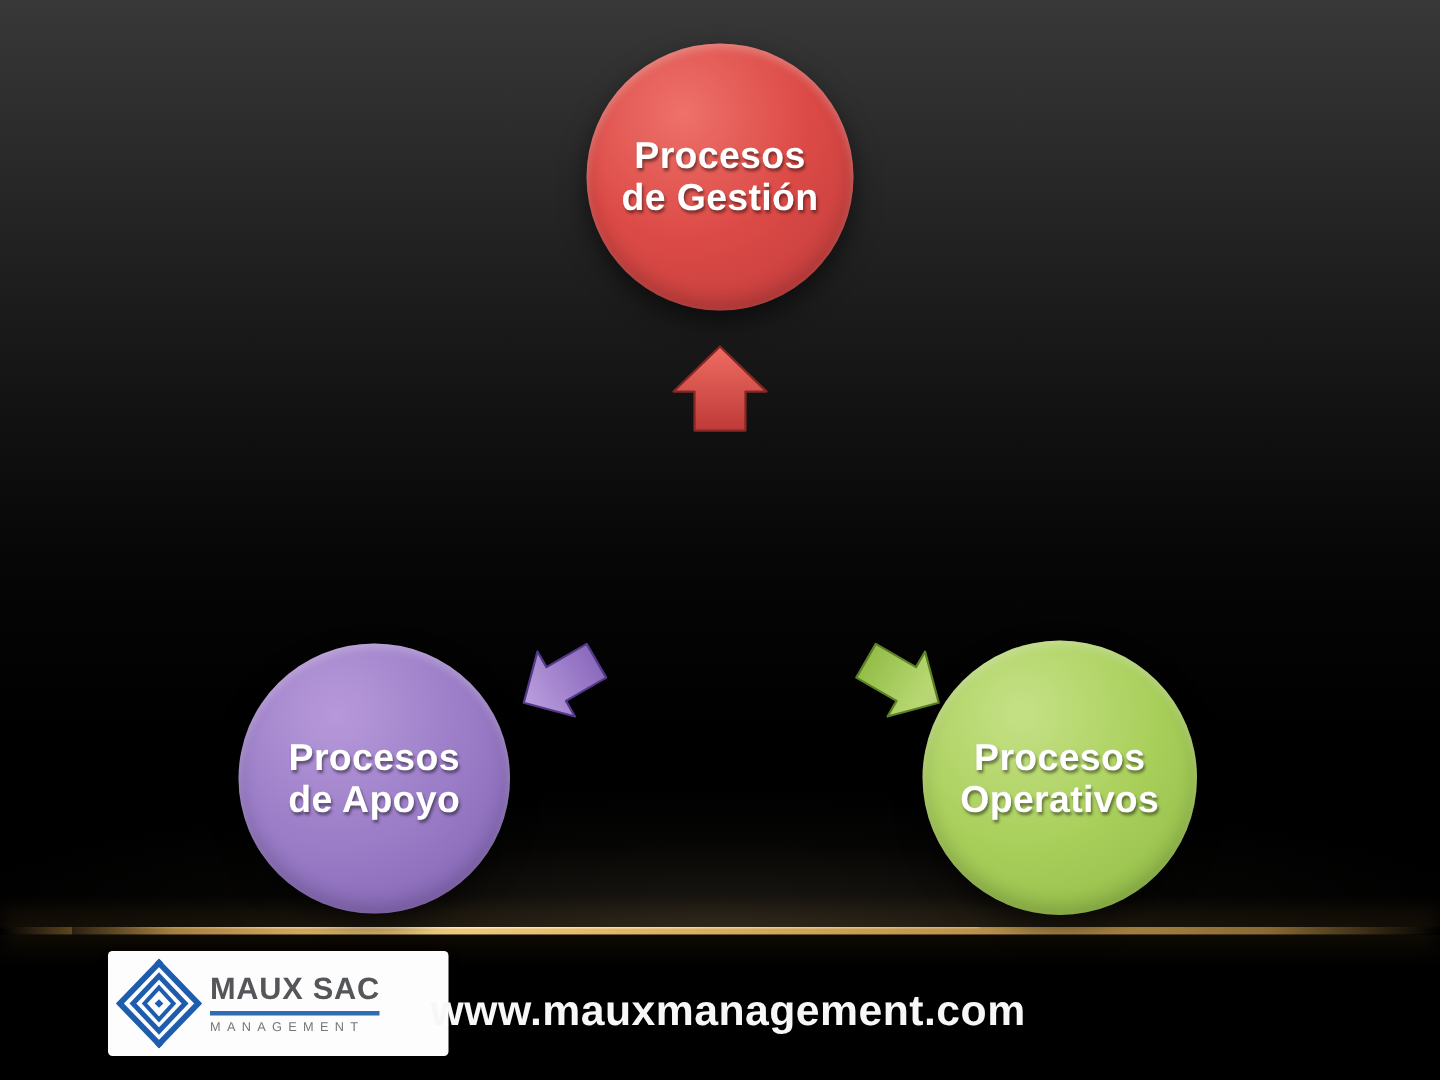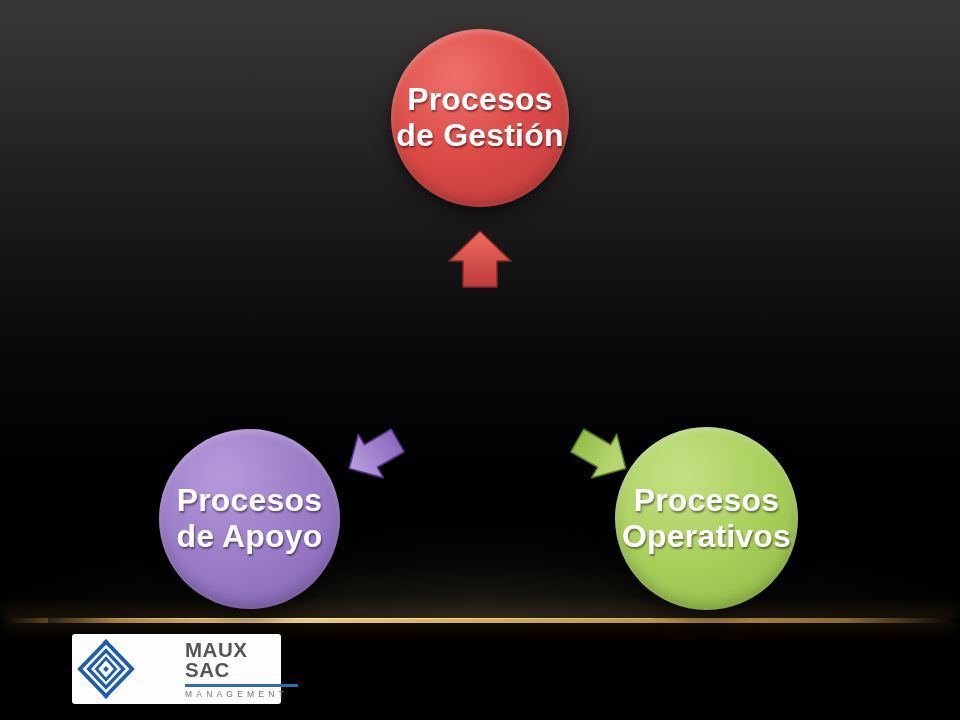--- a/index.html
+++ b/index.html
@@ -29,21 +29,21 @@
     align-items: center;
     justify-content: center;
     text-align: center;
     color: #ffffff;
     font-weight: bold;
     box-shadow: 0 8px 18px rgba(0,0,0,0.55), inset 0 3px 6px rgba(255,255,255,0.28), inset 0 -6px 12px rgba(0,0,0,0.18);
   }
   .node-label {
     white-space: pre-line;
     line-height: 1.12;
-    font-size: 32px;
+    font-size: 25px;
     text-shadow: 1px 2px 2px rgba(0,0,0,0.45);
     letter-spacing: 0.2px;
   }
   .node-top {
     left: 391px; top: 29px; width: 178px; height: 178px;
     background: radial-gradient(circle at 36% 26%, #ee716a 0%, #dc4a46 48%, #bb3a3a 100%);
   }
   .node-center {
     left: 388px; top: 300px; width: 179px; height: 177px;
     background: radial-gradient(circle at 36% 26%, #76a2e3 0%, #4c86d2 50%, #3a6ec0 100%);
@@ -76,27 +76,26 @@
     position: absolute;
     left: 8%; top: 0;
     width: 60%; height: 1px;
     background: linear-gradient(90deg, rgba(255,240,200,0) 0%, rgba(255,238,190,0.95) 35%, rgba(255,238,190,0.3) 100%);
   }
 
   
   .logo-box {
     position: absolute;
     left: 72px; top: 634px;
-    width: 209px; height: 70px;
+    width: 227px; height: 70px;
     background: #fdfdfd;
     border-radius: 3px;
     display: flex;
     align-items: center;
     box-shadow: 0 2px 6px rgba(0,0,0,0.6);
-    gap: 45px;
   }
   .logo-mark { margin-left: 5px; flex: 0 0 auto; }
   .logo-text { margin-left: 5px; display: flex; flex-direction: column; }
   .logo-company {
     font-size: 20.5px;
     font-weight: bold;
     color: #55565a;
     letter-spacing: 0.5px;
     line-height: 1;
   }
@@ -187,14 +186,15 @@
       <polygon points="30,0 33,3 30,6 27,3" fill="#1e5dae"></polygon>
       <polygon points="30,56 33,59 30,62 27,59" fill="#1e5dae"></polygon>
     </svg>
     <div class="logo-text">
       <span class="logo-company">MAUX SAC</span>
       <span class="logo-rule"></span>
       <span class="logo-subtitle">MANAGEMENT</span>
     </div>
   </div>
 
+  <div class="website">www.mauxmanagement.com</div>
 
 </div>
 
 </body></html>

